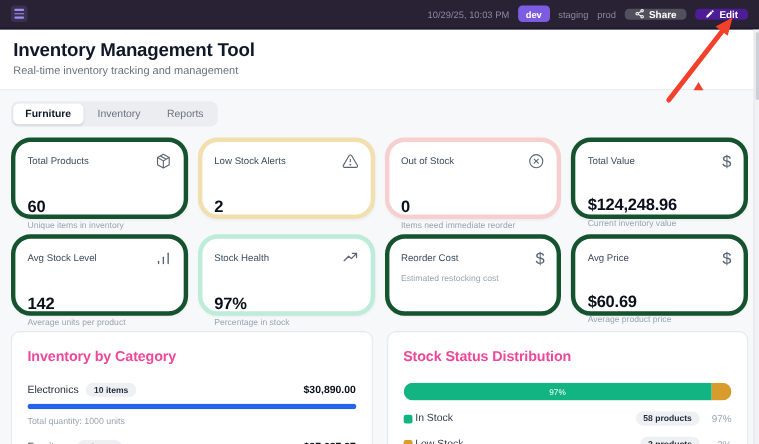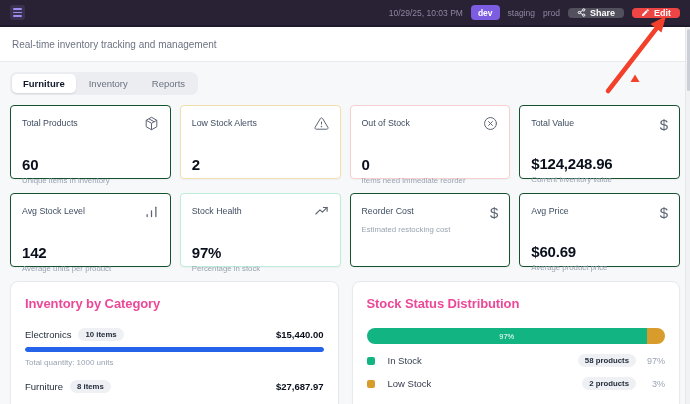--- a/index.html
+++ b/index.html
@@ -29,21 +29,21 @@
   .page-title { font-size:17px; font-weight:700; color:#101828; letter-spacing:-0.2px; }
   .page-subtitle { font-size:10px; color:#6b7280; margin-top:3px; }
 
   
   .content { padding:10px 10px 0; }
   .tabs { display:inline-flex; background:#ebedf1; border-radius:7px; padding:2px; gap:2px; margin-bottom:10px; }
   .tab { font-size:9.5px; color:#6b7280; padding:4px 11px; border-radius:5px; cursor:pointer; }
   .tab.active { background:#fff; color:#0f172a; font-weight:700; box-shadow:0 1px 2px rgba(0,0,0,.1); }
 
   .stats { display:grid; grid-template-columns:repeat(4,1fr); gap:14px 9px; margin-bottom:14px; }
-  .card { background:#fff; border:1px solid #14532d; border-radius:4px; padding:10px 11px;
+  .card { background:#fff; border:4px solid #14532d; border-radius:18px; padding:10px 11px;
           height:74px; box-shadow:0 1px 2px rgba(16,24,40,.04); }
   .card-top { display:flex; justify-content:space-between; align-items:flex-start; }
   .card-label { font-size:8.8px; color:#3e4c60; padding-top:2px; }
   .card-icon svg { width:15px; height:15px; }
   .card-icon .dollar { font-size:15px; color:#5b6472; font-weight:400; line-height:15px; }
   .card-value { font-size:15px; font-weight:700; color:#0a0f1c; margin-top:21px; letter-spacing:-0.2px; }
   .card-sub { font-size:7.8px; color:#9aa4b2; margin-top:3px; }
 
   .panels { display:grid; grid-template-columns:1fr 1fr; gap:13px; }
   .panel { background:#fff; border:1px solid #e7e9ee; border-radius:8px; padding:12px 14px;
@@ -55,21 +55,21 @@
   .pill { background:#eef0f4; border-radius:8px; padding:2px 7px; font-size:7.8px; font-weight:700; color:#1f2937; }
   .cat-value { margin-left:auto; font-size:9.5px; font-weight:700; color:#0a0f1c; }
   .track { height:5px; background:#e8eaee; border-radius:3px; margin-top:6px; overflow:hidden; }
   .fill { height:100%; border-radius:3px; }
   .cat-note { font-size:8px; color:#9aa4b2; margin:6px 0 13px; }
 
   .dist-bar { height:16px; border-radius:8px; display:flex; overflow:hidden; margin-bottom:6px; }
   .dist-seg-in { display:flex; align-items:center; justify-content:center; height:100%; }
   .dist-seg-in span { color:#fff; font-size:7.5px; }
   .dist-seg-low { height:100%; }
-  .legend-row { display:flex; align-items:center; gap:13px; margin-top:10px; }
+  .legend-row { display:flex; align-items:center; gap:3px; margin-top:10px; }
   .legend-swatch { width:8px; height:8px; border-radius:2px; }
   .legend-label { font-size:9.5px; color:#374151; }
   .legend-right { margin-left:auto; display:flex; align-items:center; gap:9px; }
   .legend-pct { font-size:9px; color:#9aa4b2; min-width:20px; text-align:right; }
 
   
   .scrollbar { position:absolute; right:0; top:27px; bottom:0; width:5px;
                background:#f1f2f4; border-left:1px solid #e5e7eb; }
   .scroll-thumb { position:absolute; top:2px; left:1px; width:3px; height:62px;
                   background:#ccd0d6; border-radius:2px; }
@@ -94,30 +94,31 @@
     <button class="tb-btn share">
       <svg viewBox="0 0 24 24" fill="none" stroke="#fff" stroke-width="2.5">
         <circle cx="18" cy="5" r="3"></circle>
           <circle cx="6" cy="12" r="3"></circle>
           <circle cx="18" cy="19" r="3"></circle>
         <line x1="8.6" y1="10.5" x2="15.4" y2="6.5"></line>
           <line x1="8.6" y1="13.5" x2="15.4" y2="17.5"></line>
       </svg>
       <span>Share</span>
     </button>
-    <button class="tb-btn edit" style="background-color: #ef4444;">
+    <button class="tb-btn edit" style="background-color: #4c1d95;">
       <svg viewBox="0 0 24 24" fill="#fff">
         <path d="M3 17.25V21h3.75L17.8 9.94l-3.75-3.75L3 17.25zM20.7 7.04a1 1 0 0 0 0-1.41l-2.34-2.34a1 1 0 0 0-1.41 0l-1.83 1.83 3.75 3.75 1.83-1.83z"></path>
       </svg>
       <span>Edit</span>
     </button>
   </div>
 </div>
 
 <div class="header">
+  <div class="page-title">Inventory Management Tool</div>
   <div class="page-subtitle">Real-time inventory tracking and management</div>
 </div>
 
 <div class="content">
   <div class="tabs">
     <div class="tab active">Furniture</div>
     <div class="tab">Inventory</div>
     <div class="tab">Reports</div>
   </div>
 
@@ -224,21 +225,21 @@
 
   
   <div class="panels">
     <div class="panel">
       <div class="panel-title">Inventory by Category</div>
 
       <div>
         <div class="cat-head">
           <span class="cat-name">Electronics</span>
           <span class="pill">10 items</span>
-          <span class="cat-value">$15,440.00</span>
+          <span class="cat-value">$30,890.00</span>
         </div>
         <div class="track">
           <div class="fill" style="width: 100%; background-color: rgb(37, 99, 235);"></div>
         </div>
         <div class="cat-note">Total quantity: 1000 units</div>
       </div>
 
       <div>
         <div class="cat-head">
           <span class="cat-name">Furniture</span>

